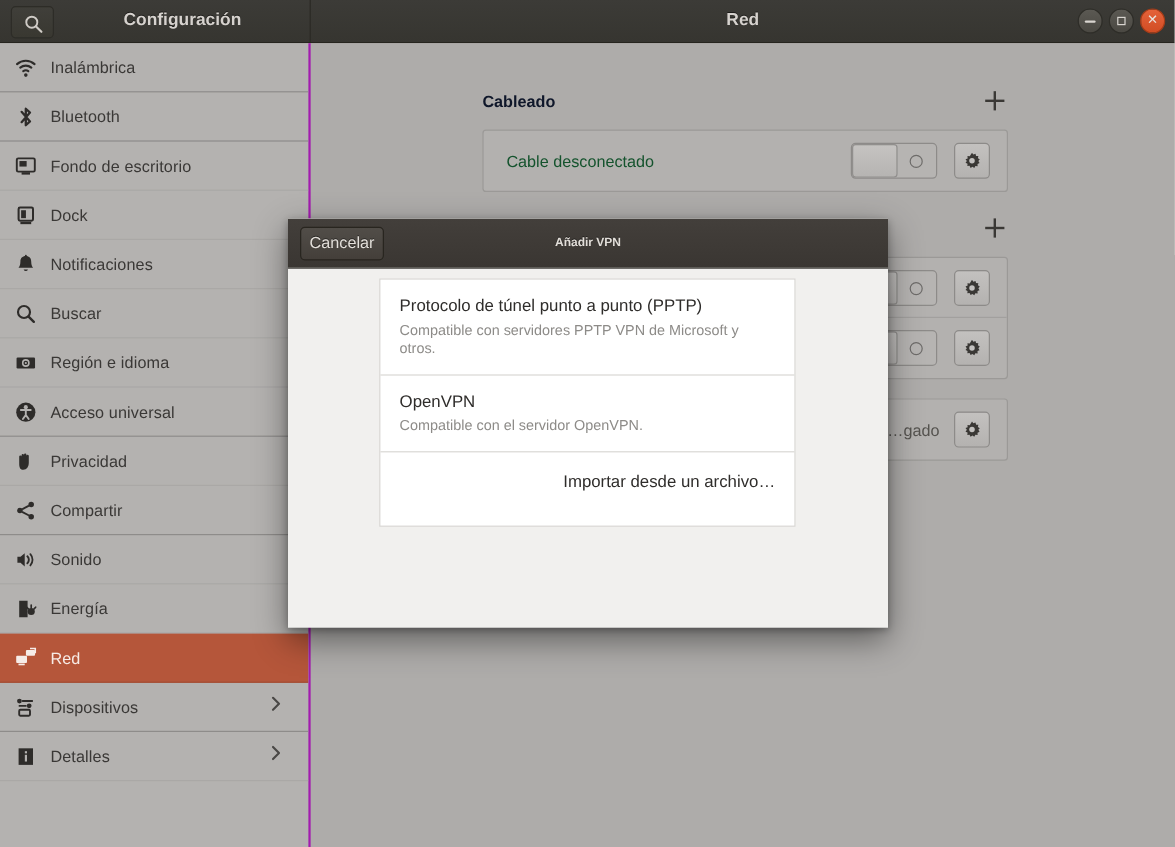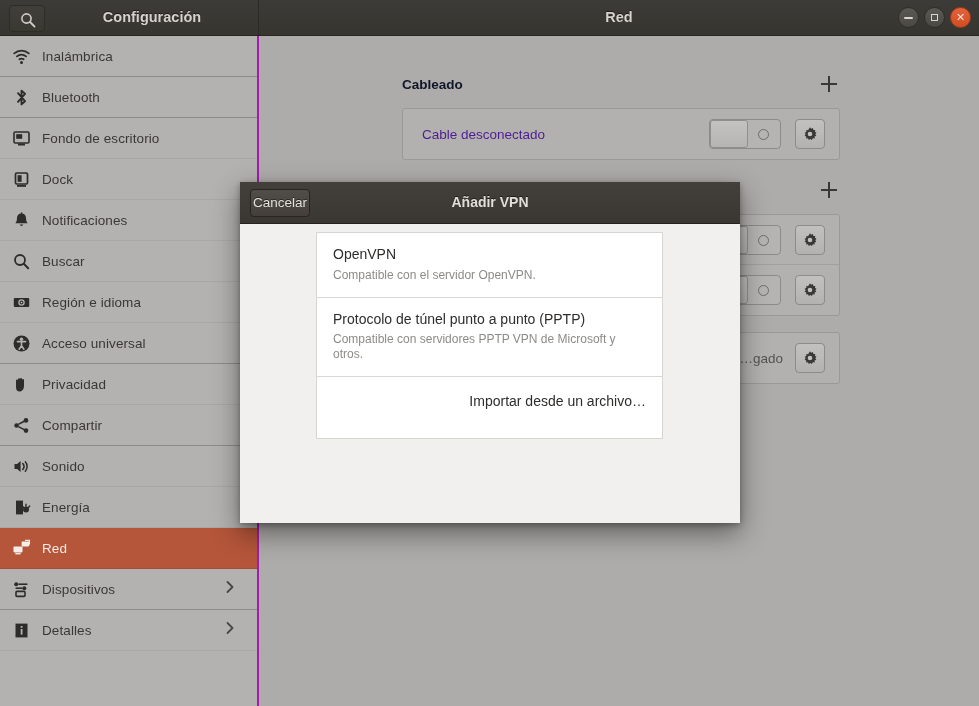--- a/index.html
+++ b/index.html
@@ -201,21 +201,21 @@
     align-items: center;
     height: 50px;
     padding: 0 14px 0 19px;
     border-bottom: 1px solid #a2a09e;
     box-sizing: border-box;
   }
   .row:last-child { border-bottom: none; }
   .row .row-label {
     flex: 1;
     font-size: 13.5px;
-    color: #4c1d95;
+    color: #14532d;
   }
   .row .row-label.right {
     flex: 1;
     text-align: right;
     padding-right: 12px;
     color: #55534f;
   }
   .toggle {
     width: 72px; height: 30px;
     border: 1px solid #8d8b89;
@@ -271,29 +271,29 @@
     border-bottom: 1px solid #262320;
     box-sizing: border-box;
   }
   .dlg-title {
     position: absolute;
     left: 0; top: 0;
     width: 100%; height: 45px;
     line-height: 41px;
     text-align: center;
     color: #e2ded9;
-    font-size: 14px;
+    font-size: 10px;
     font-weight: bold;
     text-shadow: 0 -1px 0 rgba(0,0,0,.55);
   }
   .cancel-btn {
     position: absolute;
     left: 10px; top: 7px;
     height: 28px;
-    padding: 0 2px;
+    padding: 0 7px;
     line-height: 26px;
     border: 1px solid #28251f;
     border-radius: 4px;
     background: linear-gradient(to bottom,#514d48,#443f3a);
     color: #e4e0db;
     font-size: 13.5px;
     text-shadow: 0 -1px 0 rgba(0,0,0,.5);
     cursor: pointer;
     box-sizing: border-box;
   }
@@ -613,27 +613,27 @@
   </div>
 
   <div class="dialog">
     <div class="dlg-header">
       <div class="dlg-title">Añadir VPN</div>
       <div class="cancel-btn">Cancelar</div>
     </div>
     <div class="dlg-body">
       <div class="vpn-list">
         <div class="vpn-item">
+          <div class="t">Protocolo de túnel punto a punto (PPTP)</div>
+          <div class="d">Compatible con servidores PPTP VPN de Microsoft y otros.</div>
+        </div>
+        <div class="vpn-item">
           <div class="t">OpenVPN</div>
           <div class="d">Compatible con el servidor OpenVPN.</div>
         </div>
-        <div class="vpn-item">
-          <div class="t">Protocolo de túnel punto a punto (PPTP)</div>
-          <div class="d">Compatible con servidores PPTP VPN de Microsoft y otros.</div>
-        </div>
         <div class="vpn-item single">
           <div class="t">Importar desde un archivo…</div>
         </div>
       </div>
     </div>
   </div>
 
 </div>
 
 </body></html>

